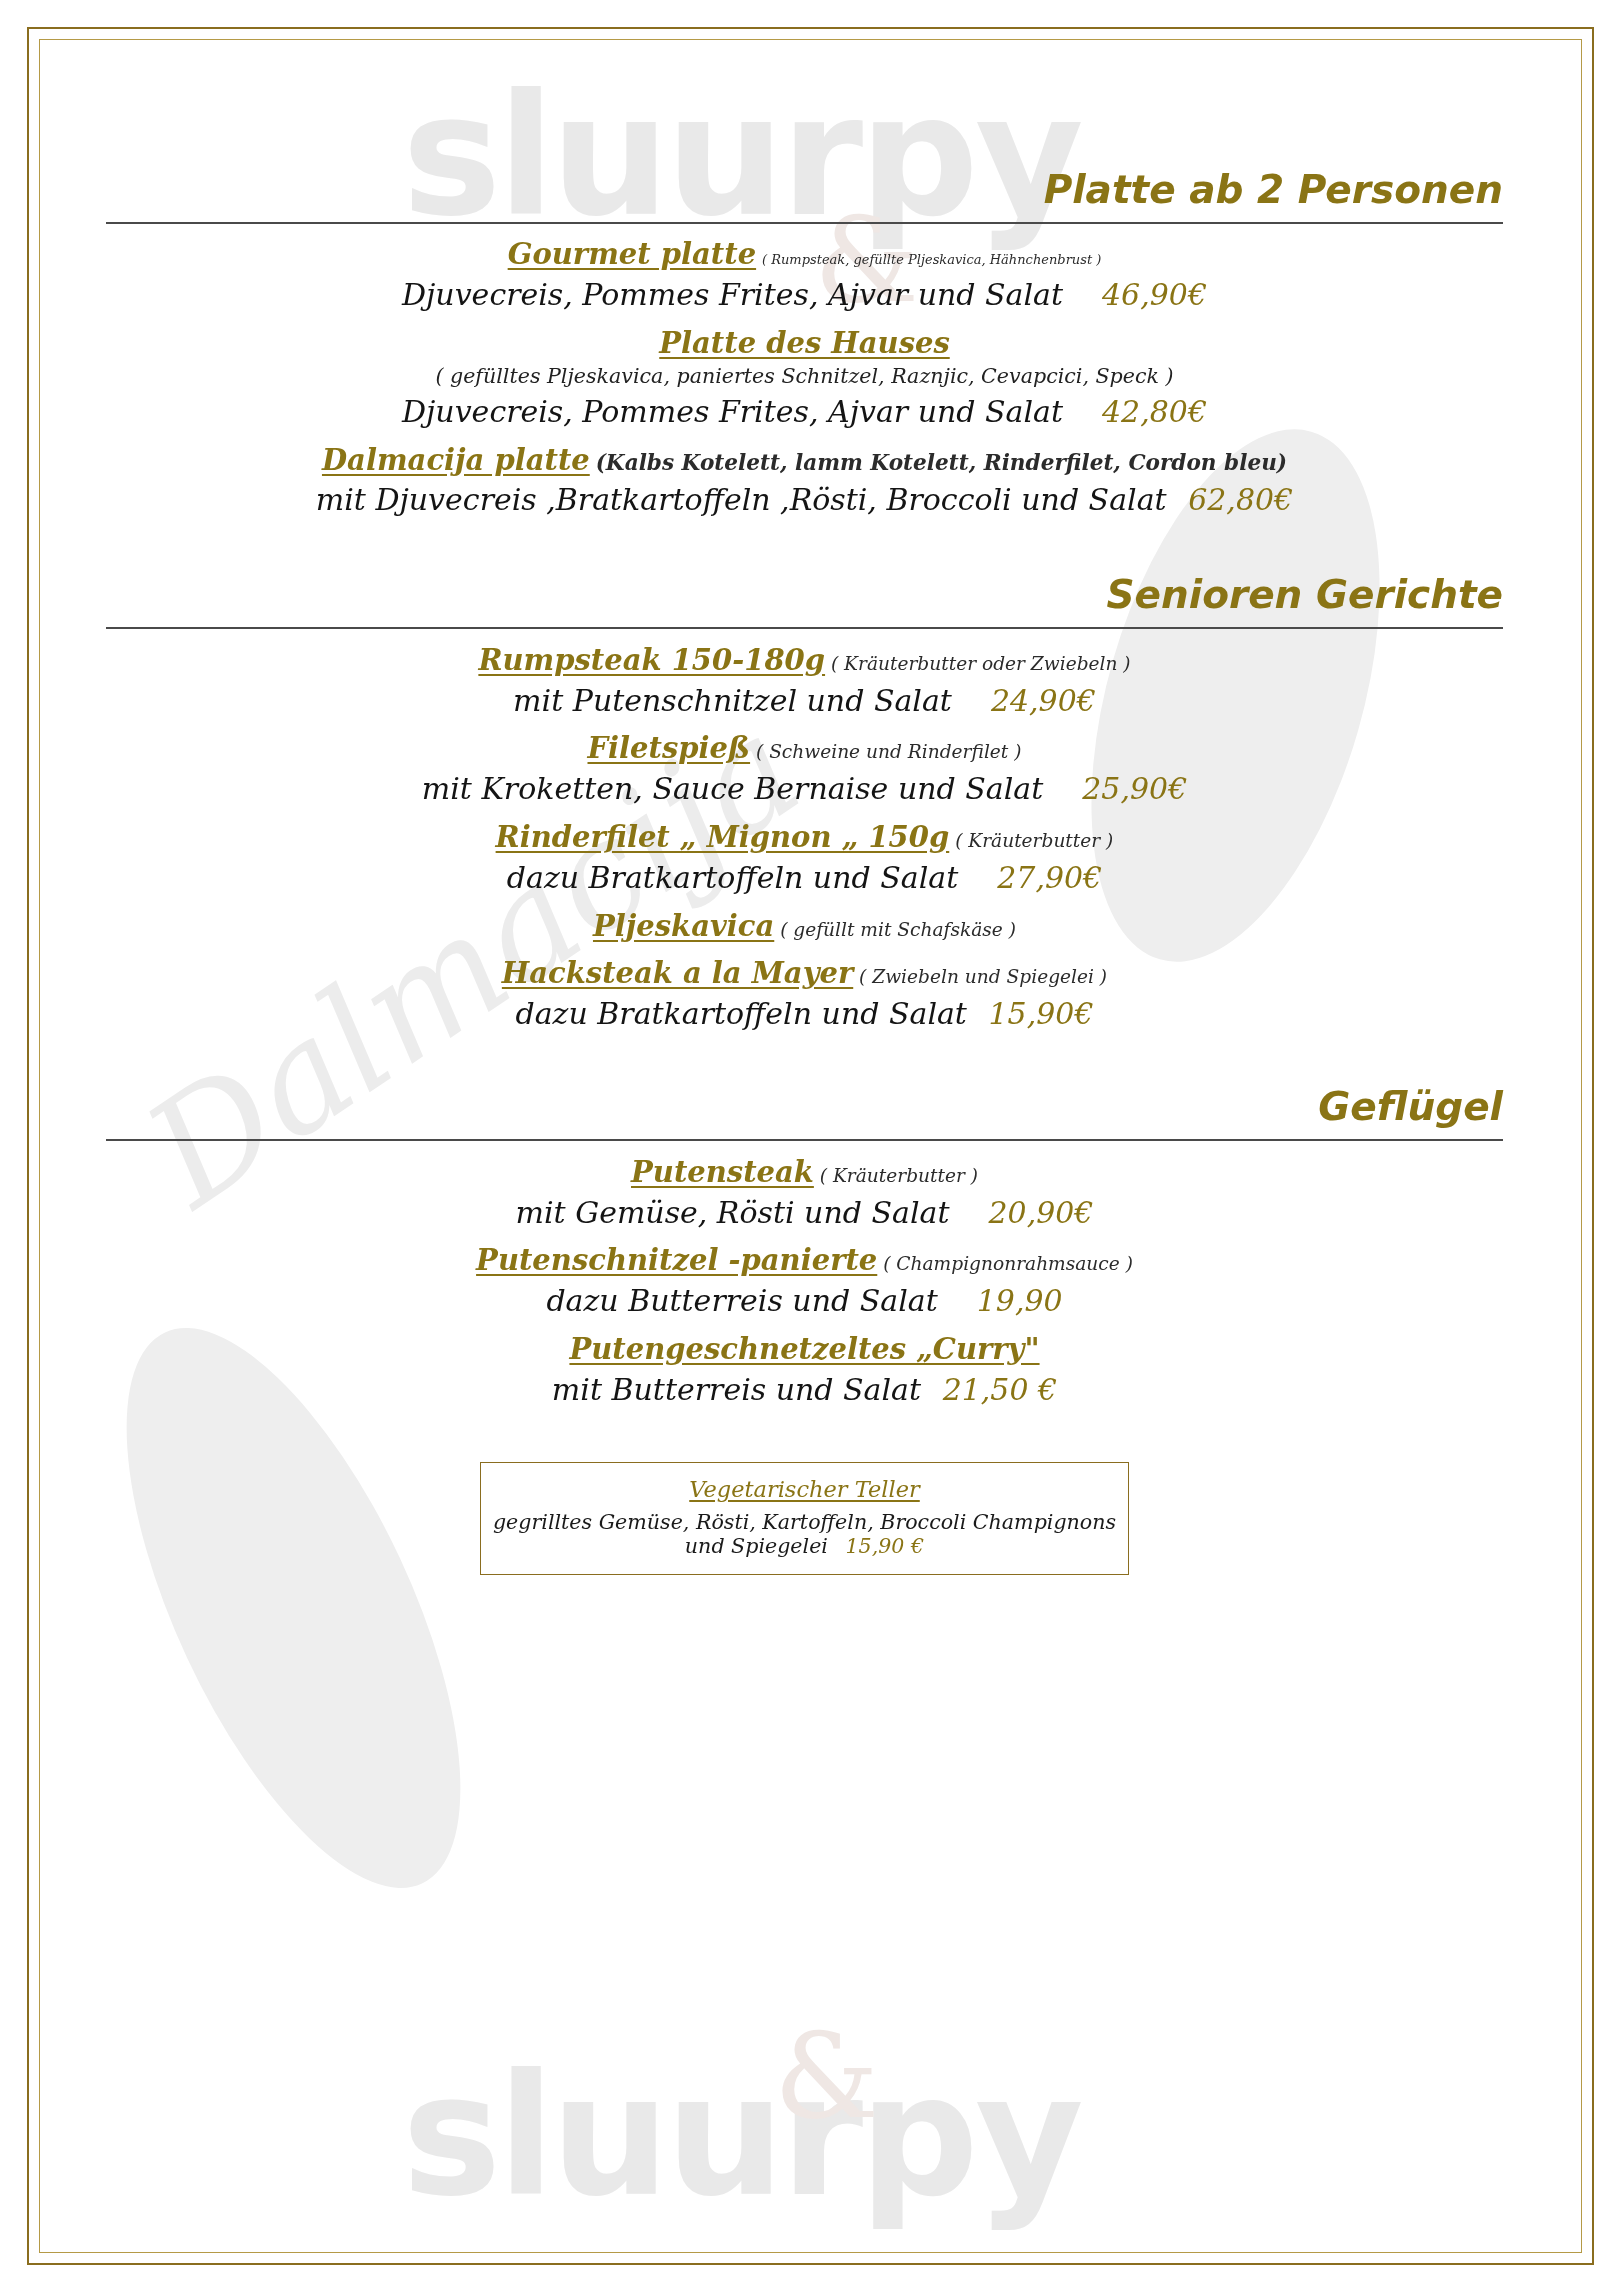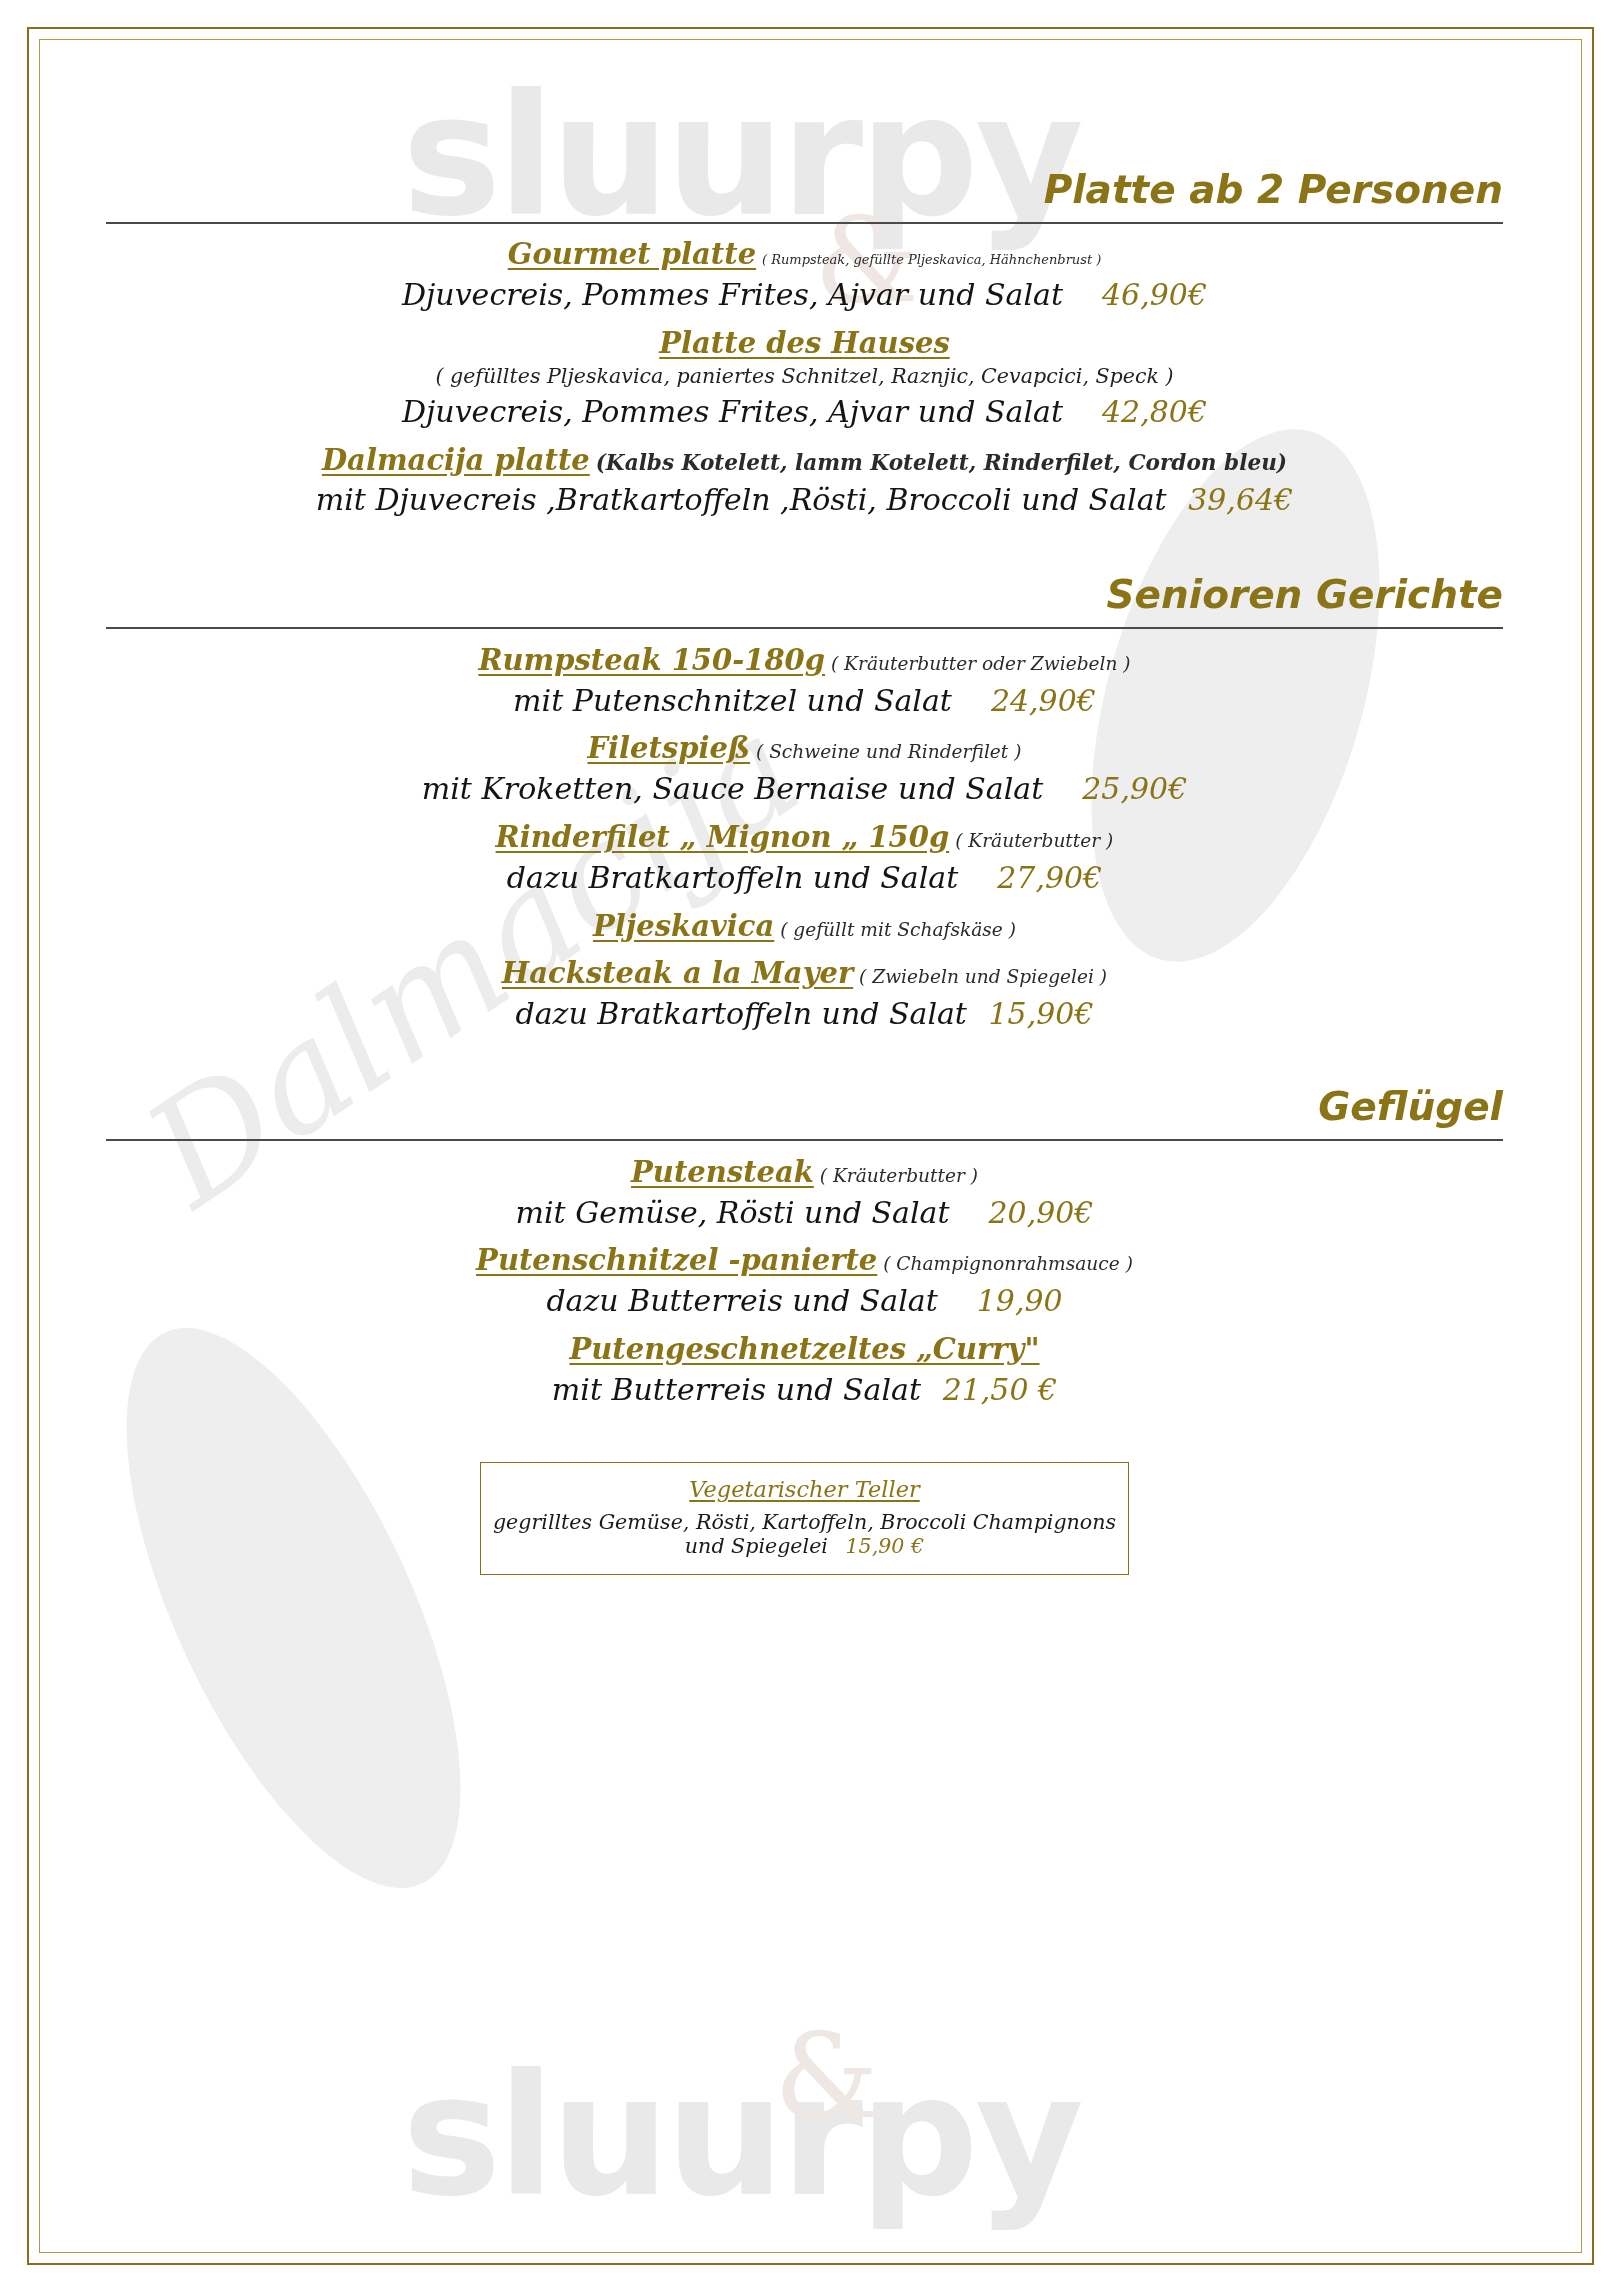--- a/index.html
+++ b/index.html
@@ -244,21 +244,21 @@
         <span class="dish-title">Platte des Hauses</span>
         <div class="note-block">( gefülltes Pljeskavica, paniertes Schnitzel, Raznjic, Cevapcici, Speck )</div>
         <div class="dish-line">
           <span class="desc">Djuvecreis, Pommes Frites, Ajvar und Salat</span><span class="price">42,80€</span>
         </div>
       </div>
 
       <div class="dish">
         <span class="dish-title">Dalmacija platte</span><span class="dish-note bold-note">(Kalbs Kotelett, lamm Kotelett, Rinderfilet, Cordon bleu)</span>
         <div class="dish-line">
-          <span class="desc">mit Djuvecreis ,Bratkartoffeln ,Rösti, Broccoli und Salat</span><span class="price tight">39,64€</span>
+          <span class="desc">mit Djuvecreis ,Bratkartoffeln ,Rösti, Broccoli und Salat</span><span class="price tight">62,80€</span>
         </div>
       </div>
     </div>
 
     <div class="section-gap-a">
       <div class="section-head">Senioren Gerichte</div>
       <div class="section-rule"></div>
 
       <div class="dish">
         <span class="dish-title">Rumpsteak 150-180g</span><span class="dish-note small">( Kräuterbutter oder Zwiebeln )</span>

